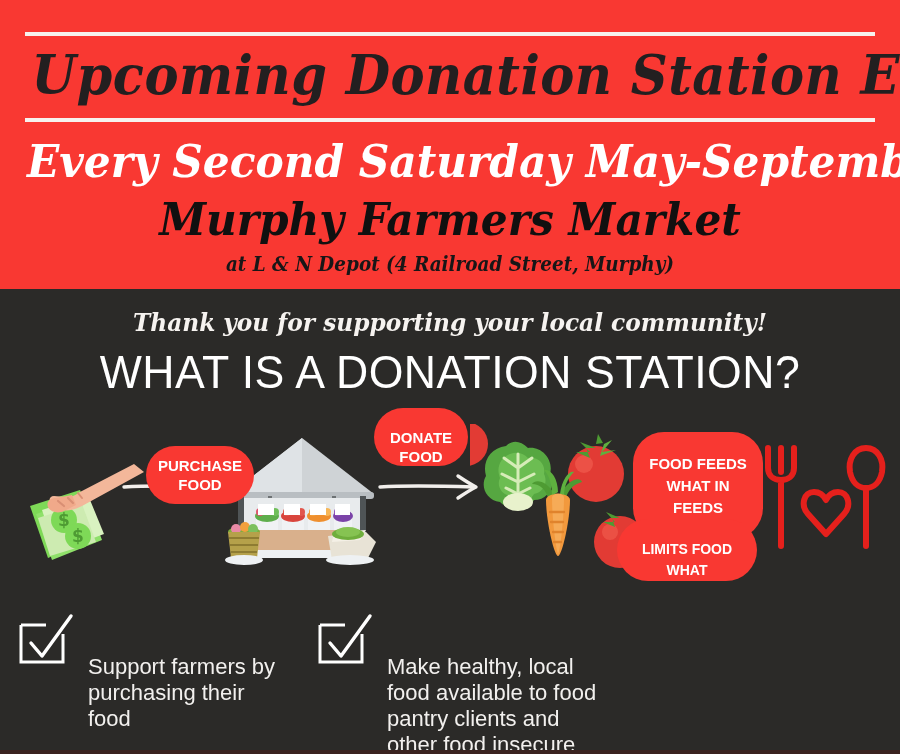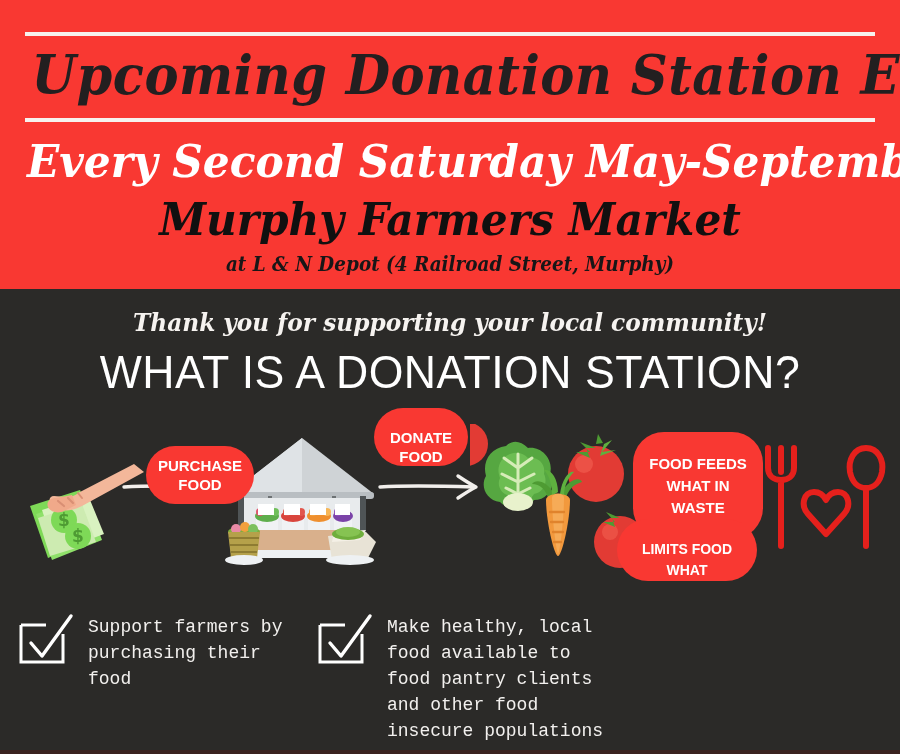--- a/index.html
+++ b/index.html
@@ -215,24 +215,25 @@
   .check-3 { left: 630px; top: 612px; width: 260px; }
 
   .check-box-wrap {
     flex: 0 0 auto;
     width: 58px;
     height: 58px;
     position: relative;
   }
   .check-text {
     color: #f2f0ee;
-    font-family: Liberation Mono, monospace;
-    font-size: 18px;
+    font-family: Liberation Sans, sans-serif;
+    font-size: 22px;
     line-height: 26px;
     padding-top: 2px;
+    margin-top: 40px;
   }
 </style>
 </head>
 <body>
 
 <div id="poster">
 
   <div class="banner">
     <div class="rule rule-top"></div>
     <div class="rule rule-bottom"></div>
@@ -419,21 +420,21 @@
     <span>
       <span>DONATE</span><br>
       <span>FOOD</span>
     </span>
   </div>
 
   <div class="pill pill-feeds">
     <span>
       <span>FOOD FEEDS</span><br>
       <span>WHAT IN</span><br>
-      <span>WASTE</span>
+      <span>FEEDS</span>
     </span>
   </div>
 
   <div class="pill pill-limits">
     <span>
       <span>LIMITS FOOD</span><br>
       <span>WHAT</span>
     </span>
   </div>
 

